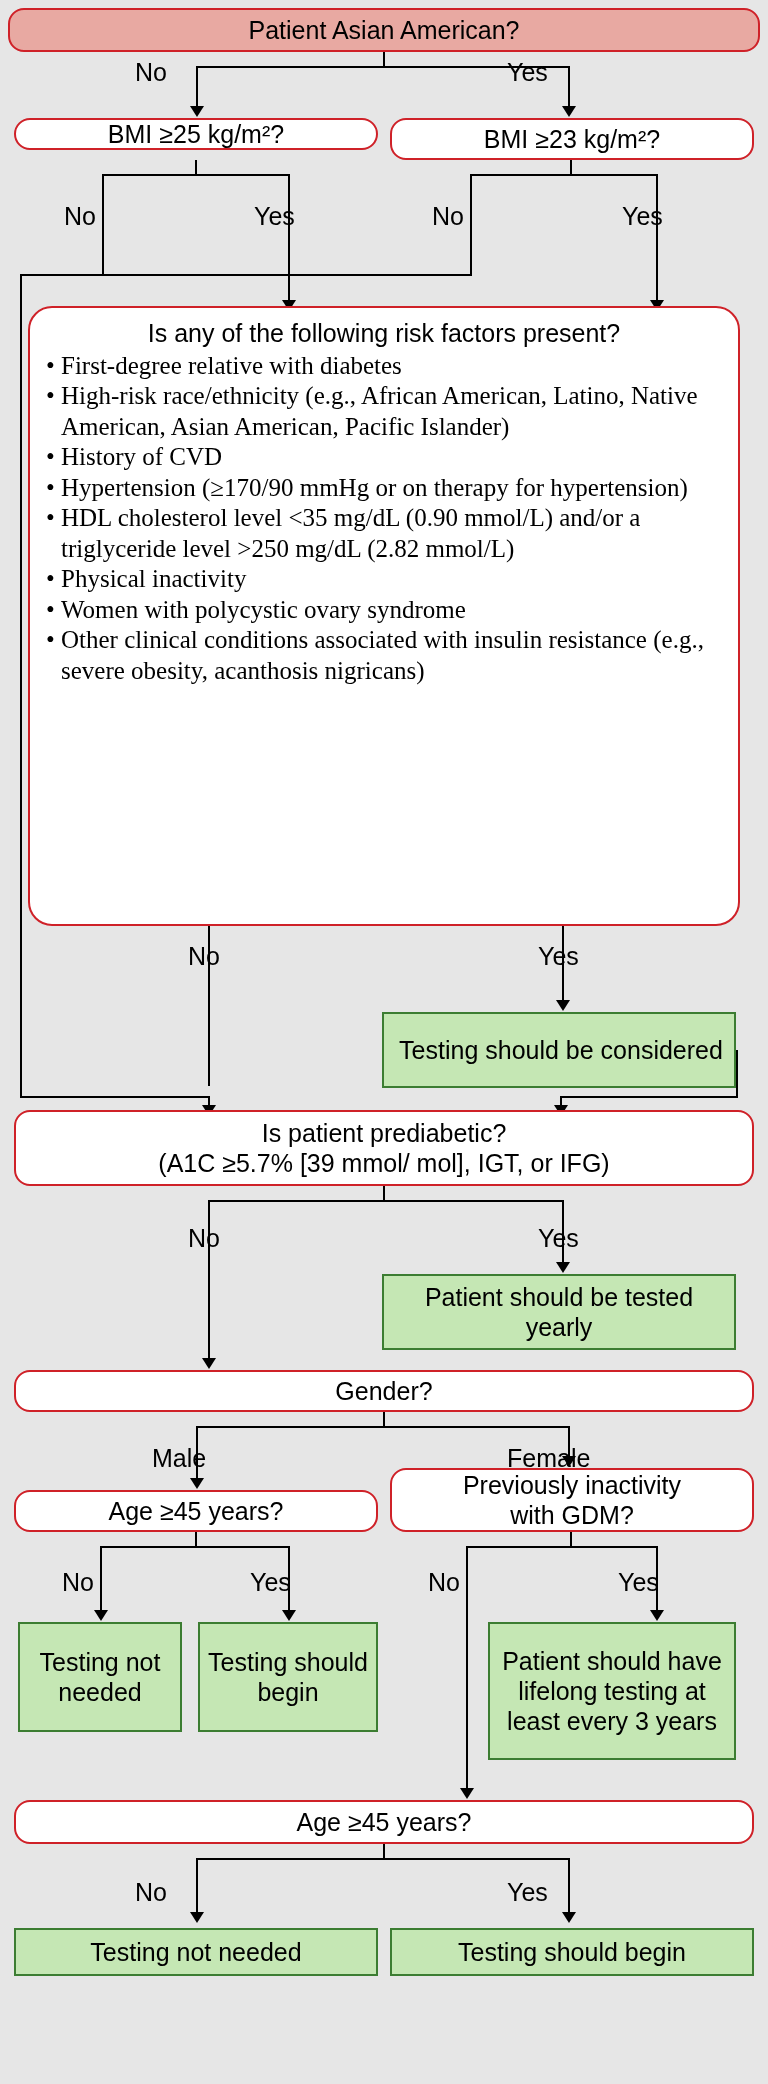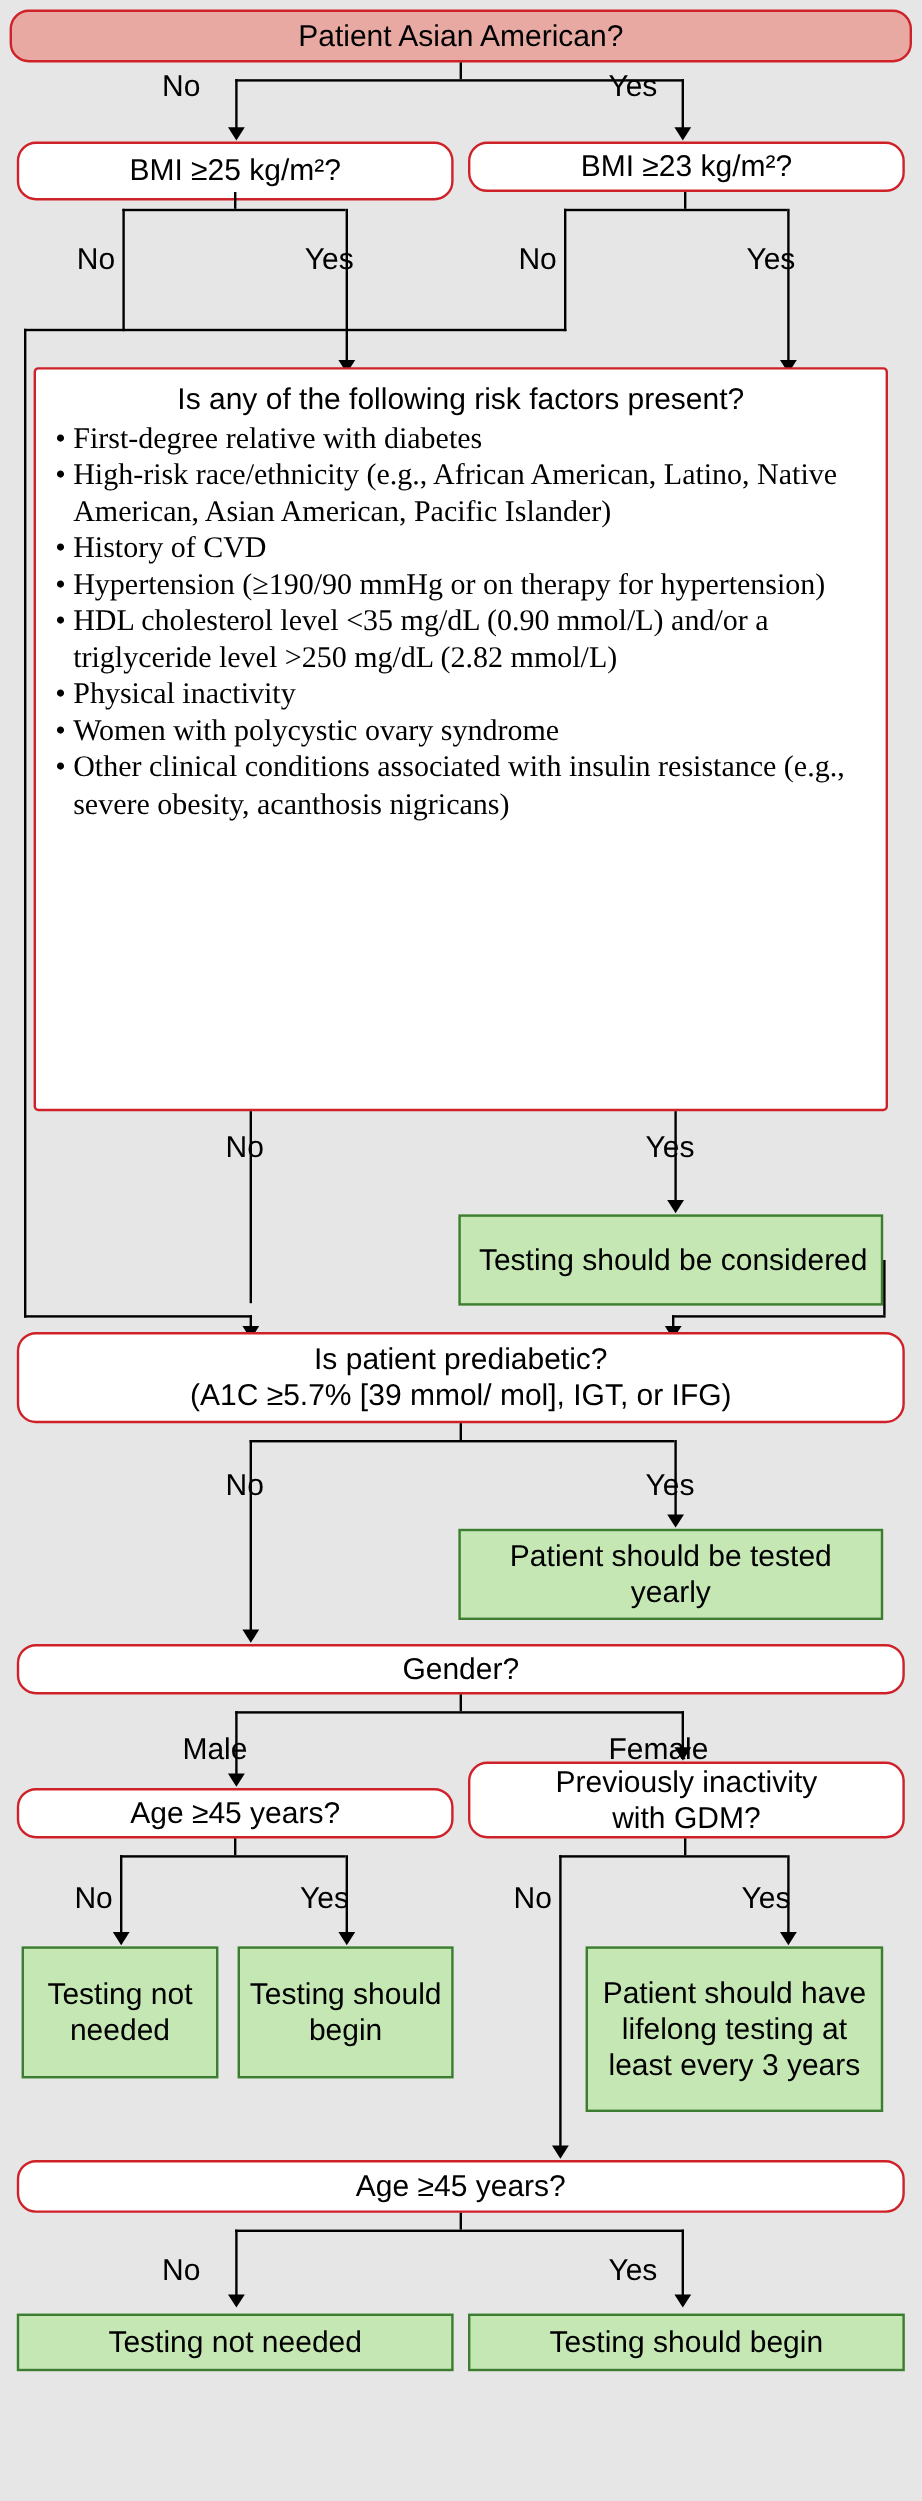--- a/index.html
+++ b/index.html
@@ -38,21 +38,21 @@
     padding: 4px 10px;
   }
   .node.header {
     background: #e8a9a2;
     border-color: #cf2128;
   }
   .node.listbox {
     display: block;
     text-align: left;
     padding: 10px 14px 12px 14px;
-    border-radius: 4px;
+    border-radius: 24px;
   }
   .node.listbox .lb-title {
     text-align: center;
     display: block;
     margin-bottom: 2px;
   }
   .node.listbox ul {
     margin: 0;
     padding: 0;
     list-style: none;
@@ -120,21 +120,21 @@
   <div class="hline" style="left:196px; top:66px; width:374px;"></div>
   <div class="vline" style="left:383px; top:52px; height:14px;"></div>
   <div class="vline" style="left:196px; top:66px; height:42px;"></div>
   <div class="vline" style="left:568px; top:66px; height:42px;"></div>
   <div class="arrow" style="left:190px; top:106px;"></div>
   <div class="arrow" style="left:562px; top:106px;"></div>
 
   <div class="elabel" style="left:135px; top:60px;">No</div>
   <div class="elabel" style="left:507px; top:60px;">Yes</div>
 
-  <div class="node" style="left:14px; top:118px; width:364px; height:49px;">
+  <div class="node" style="left:14px; top:118px; width:364px; height:32px;">
     <span>BMI ≥25 kg/m²?</span>
   </div>
   <div class="node" style="left:390px; top:118px; width:364px; height:42px;">
     <span>BMI ≥23 kg/m²?</span>
   </div>
 
   <div class="hline" style="left:102px; top:174px; width:186px;"></div>
   <div class="vline" style="left:195px; top:160px; height:14px;"></div>
   <div class="vline" style="left:102px; top:174px; height:102px;"></div>
   <div class="vline" style="left:288px; top:174px; height:132px;"></div>
@@ -155,21 +155,21 @@
   <div class="hline" style="left:20px; top:1096px; width:190px;"></div>
   <div class="vline" style="left:208px; top:1096px; height:14px;"></div>
   <div class="arrow" style="left:202px; top:1105px;"></div>
 
   <div class="node listbox" style="left:28px; top:306px; width:712px; height:620px; font-size:25px;">
     <span class="lb-title">Is any of the following risk factors present?</span>
     <ul>
       <li>First-degree relative with diabetes</li>
       <li>High-risk race/ethnicity (e.g., African American, Latino, Native American, Asian American, Pacific Islander)</li>
       <li>History of CVD</li>
-      <li>Hypertension (≥190/90 mmHg or on therapy for hypertension)</li>
+      <li>Hypertension (≥170/90 mmHg or on therapy for hypertension)</li>
       <li>HDL cholesterol level &lt;35 mg/dL (0.90 mmol/L) and/or a triglyceride level &gt;250 mg/dL (2.82 mmol/L)</li>
       <li>Physical inactivity</li>
       <li>Women with polycystic ovary syndrome</li>
       <li>Other clinical conditions associated with insulin resistance (e.g., severe obesity, acanthosis nigricans)</li>
     </ul>
   </div>
 
   <div class="elabel" style="left:188px; top:944px;">No</div>
   <div class="elabel" style="left:538px; top:944px;">Yes</div>
 

